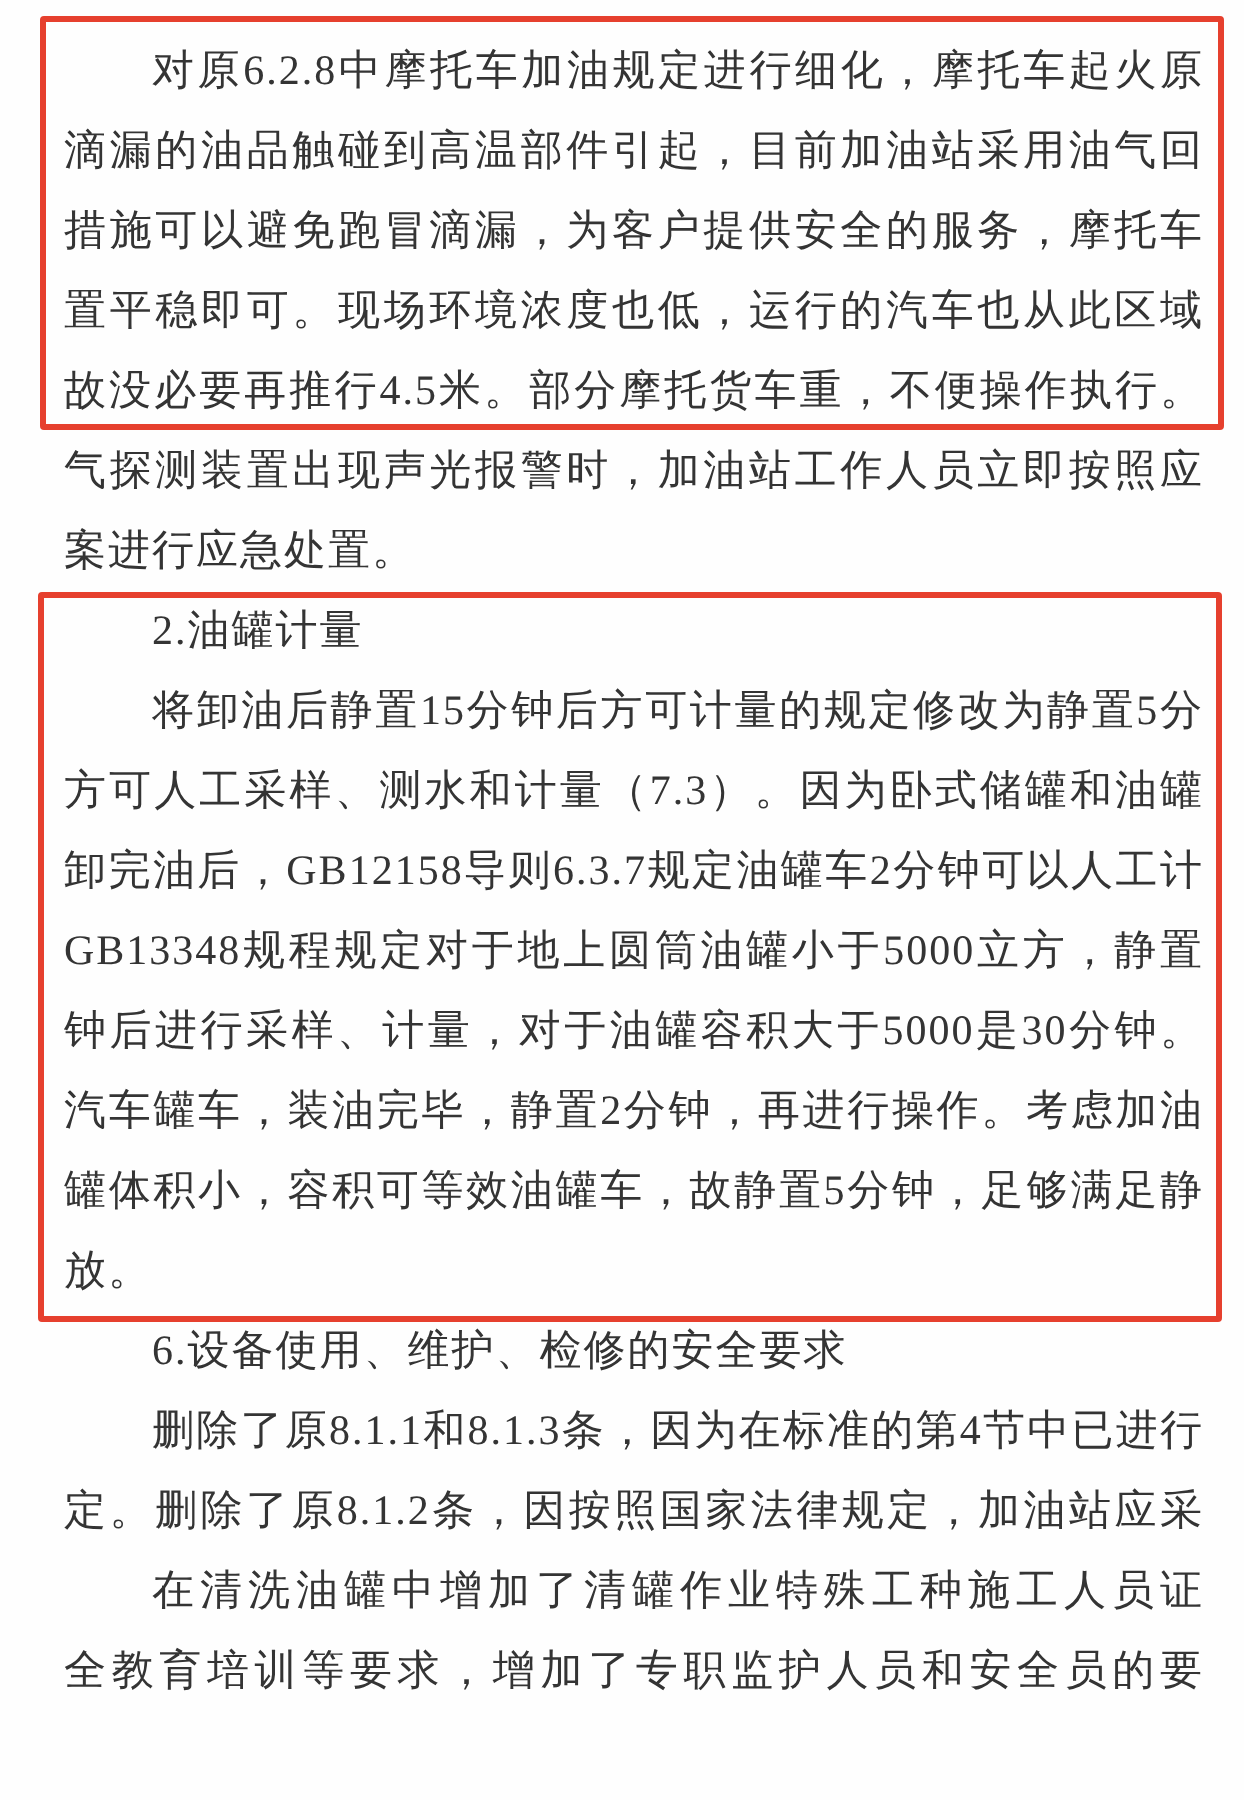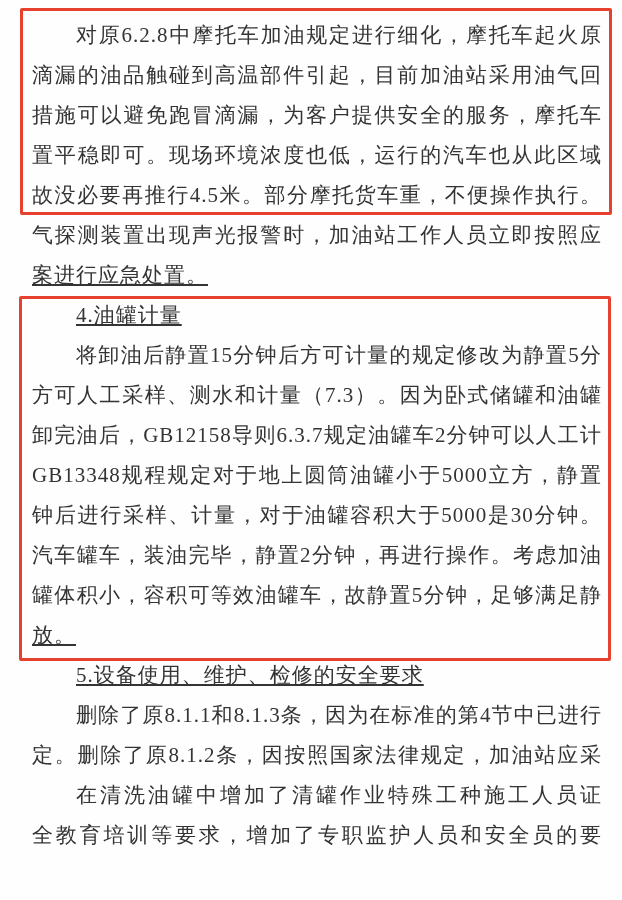--- a/index.html
+++ b/index.html
@@ -30,21 +30,20 @@
     white-space: nowrap;
     text-align: justify;
     text-align-last: justify;
     text-justify: inter-character;
     white-space: normal;
     overflow: hidden;
   }
   .line.last {
     text-align: center;
     text-align-last: left;
-    text-decoration: underline;
   }
   .line.indent {
     text-indent: 44px;
   }
   .red-box {
     position: absolute;
     box-sizing: border-box;
     border: 3px solid #e6402e;
     border-radius: 2px;
     pointer-events: none;
@@ -72,34 +71,34 @@
     <div>
       <div class="line indent">对原6.2.8中摩托车加油规定进行细化，摩托车起火原因是</div>
       <div class="line">滴漏的油品触碰到高温部件引起，目前加油站采用油气回收等</div>
       <div class="line">措施可以避免跑冒滴漏，为客户提供安全的服务，摩托车应放</div>
       <div class="line">置平稳即可。现场环境浓度也低，运行的汽车也从此区域开过，</div>
       <div class="line">故没必要再推行4.5米。部分摩托货车重，不便操作执行。若油</div>
       <div class="line">气探测装置出现声光报警时，加油站工作人员立即按照应急预</div>
       <div class="line last">案进行应急处置。</div>
     </div>
 
-    <div class="line indent last">4.油罐计量</div>
+    <div class="line indent last">2.油罐计量</div>
 
     <div>
       <div class="line indent">将卸油后静置15分钟后方可计量的规定修改为静置5分钟</div>
       <div class="line">方可人工采样、测水和计量（7.3）。因为卧式储罐和油罐车类似，</div>
       <div class="line">卸完油后，GB12158导则6.3.7规定油罐车2分钟可以人工计量；</div>
       <div class="line">GB13348规程规定对于地上圆筒油罐小于5000立方，静置10分</div>
       <div class="line">钟后进行采样、计量，对于油罐容积大于5000是30分钟。对于</div>
       <div class="line">汽车罐车，装油完毕，静置2分钟，再进行操作。考虑加油站油</div>
       <div class="line">罐体积小，容积可等效油罐车，故静置5分钟，足够满足静电释</div>
       <div class="line last">放。</div>
     </div>
 
-    <div class="line indent last">5.设备使用、维护、检修的安全要求</div>
+    <div class="line indent last">6.设备使用、维护、检修的安全要求</div>
 
     <div>
       <div class="line indent">删除了原8.1.1和8.1.3条，因为在标准的第4节中已进行了规</div>
       <div class="line">定。删除了原8.1.2条，因按照国家法律规定，加油站应采取地</div>
     </div>
 
     <div>
       <div class="line indent">在清洗油罐中增加了清罐作业特殊工种施工人员证件、安</div>
       <div class="line">全教育培训等要求，增加了专职监护人员和安全员的要求，增</div>
     </div>

